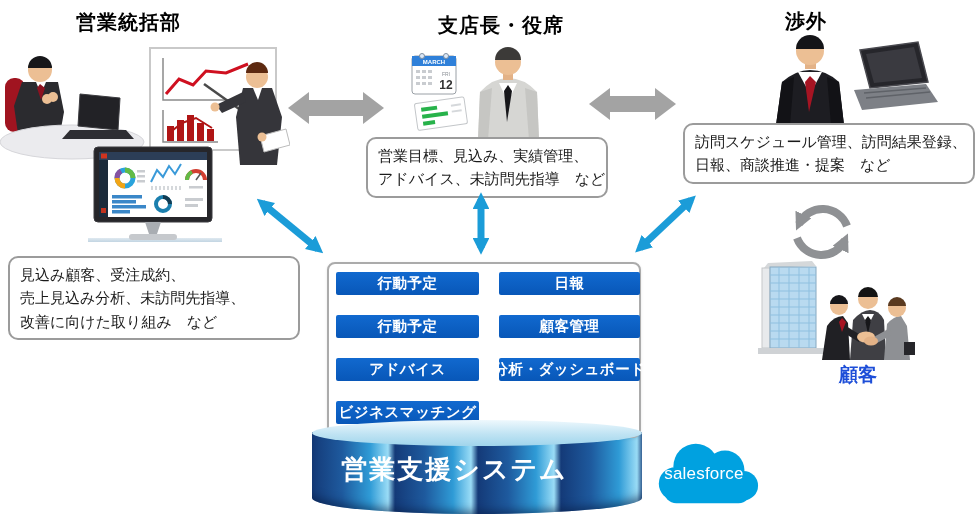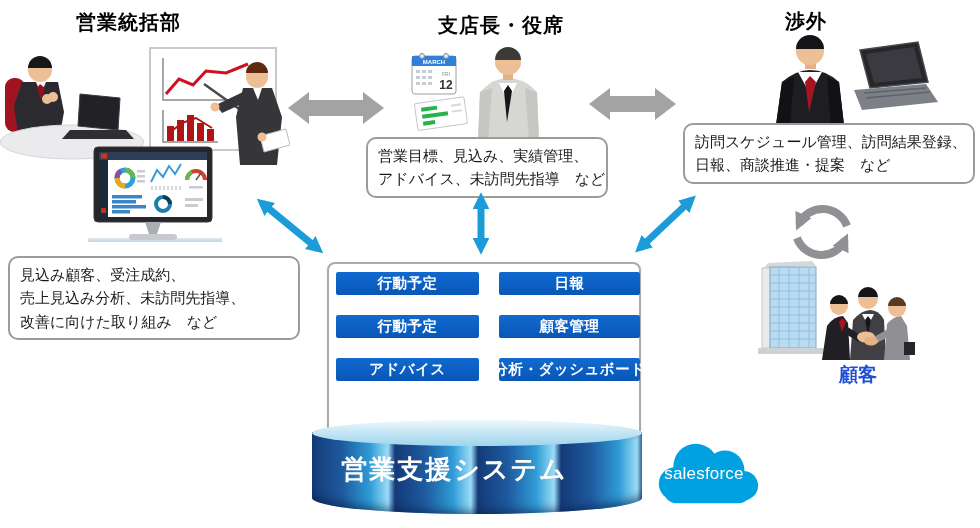--- a/index.html
+++ b/index.html
@@ -225,20 +225,21 @@
   </div>
 
   <div class="panel">
     <div class="panel-grid">
       <div class="feature-btn">行動予定</div>
       <div class="feature-btn">日報</div>
       <div class="feature-btn">行動予定</div>
       <div class="feature-btn">顧客管理</div>
       <div class="feature-btn">アドバイス</div>
       <div class="feature-btn">分析・ダッシュボード</div>
+      <div class="feature-btn">ビジネスマッチング</div>
     </div>
   </div>
 
   <div class="cyl-body"></div>
   <div class="cyl-top"></div>
   <div class="cyl-label">営業支援システム</div>
 
   <div class="sf-wrap">
     <svg width="112" height="72" viewBox="0 0 115 74">
       <g fill="#00A1E0">

